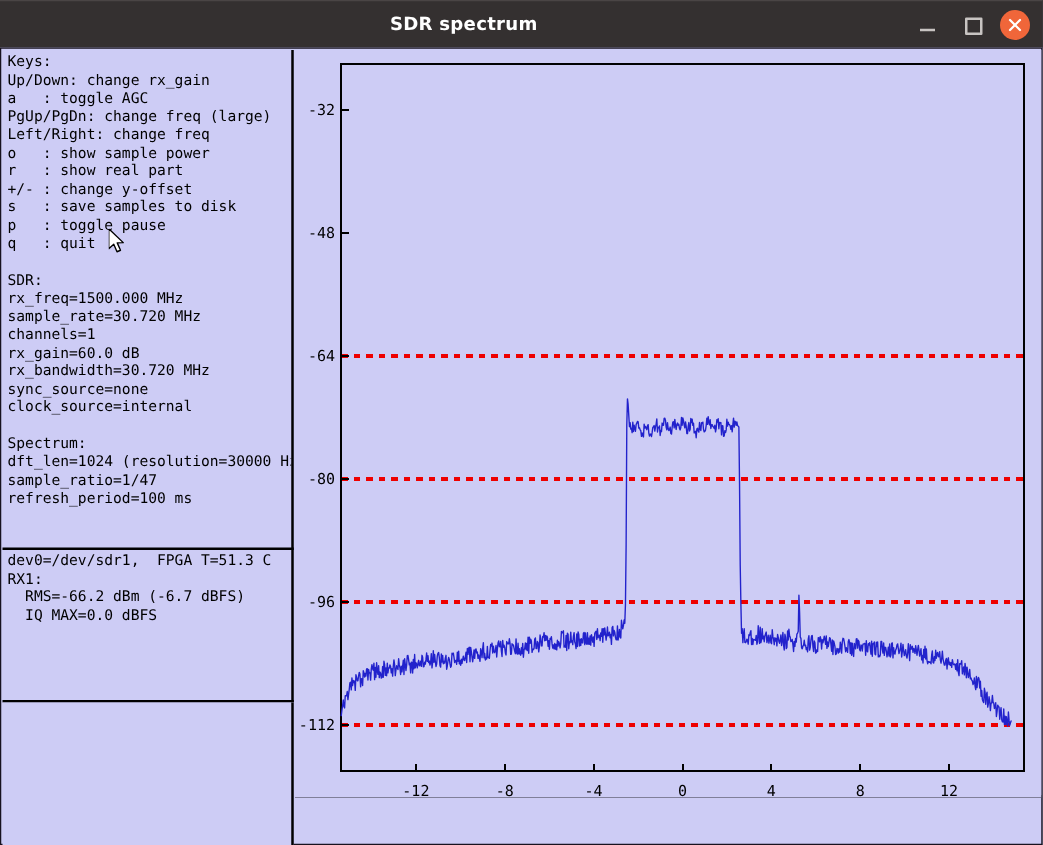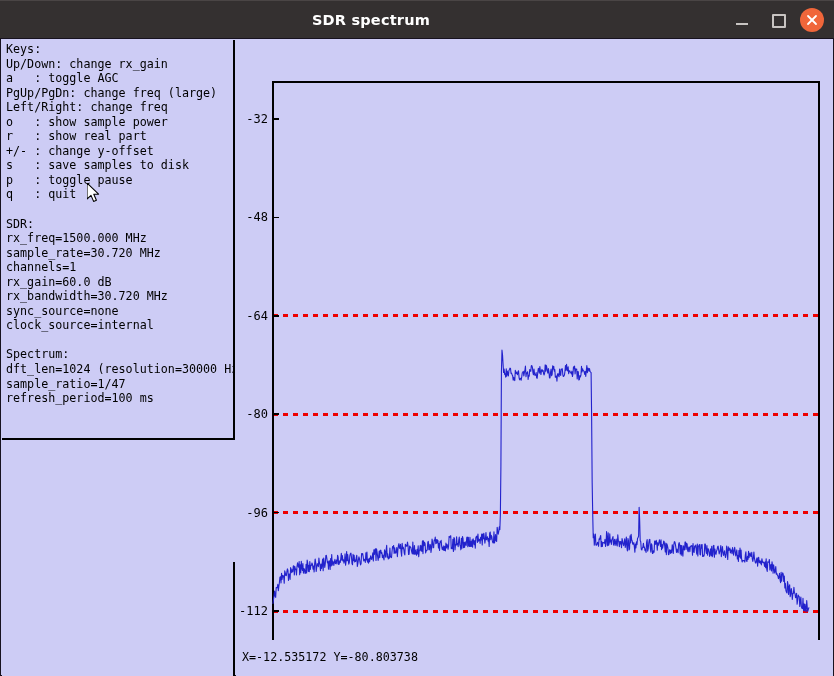--- a/index.html
+++ b/index.html
@@ -125,21 +125,20 @@
 
   
   .plotpanel {
     position: absolute;
     left: 235px; top: 1px;
     width: 597px;
     height: 598px;
     background: #cdccf5;
     border-bottom: 2px solid #000000;
     box-sizing: border-box;
-    margin-top: 31px;
   }
   .statusbar {
     position: absolute;
     left: 235px; top: 601px;
     width: 597px;
     height: 36px;
     background: #cdccf5;
     box-sizing: border-box;
   }
   .statusbar-text {
@@ -207,20 +206,26 @@
 rx_bandwidth=30.720 MHz
 sync_source=none
 clock_source=internal
 
 Spectrum:
 dft_len=1024 (resolution=30000 Hz)
 sample_ratio=1/47
 refresh_period=100 ms</div>
       </div>
 
+      <div class="lp-box lp-box-2">
+        <div class="lp-text lp-text-2">dev0=/dev/sdr1,  FPGA T=51.3 C
+RX1:
+  RMS=-66.2 dBm (-6.7 dBFS)
+  IQ MAX=0.0 dBFS</div>
+      </div>
 
       <div class="lp-box lp-box-3">
         <div class="lp-text"></div>
       </div>
 
       <div class="cursor">
         <svg width="16" height="22" viewBox="0 0 16 22">
           <polygon points="0,0 0,16 4,12.4 6.6,18.4 9.4,17.2 6.8,11.3 11.6,11.1" fill="#ffffff" stroke="#000000" stroke-width="1.1" stroke-linejoin="round"></polygon>
         </svg>
       </div>
@@ -270,18 +275,15 @@
             <text x="238.90625" y="597" text-anchor="middle" font-family="&quot;DejaVu Sans Mono&quot;, monospace" font-size="12" fill="#000000">-4</text>
             <text x="310" y="597" text-anchor="middle" font-family="&quot;DejaVu Sans Mono&quot;, monospace" font-size="12" fill="#000000">0</text>
             <text x="381.09375" y="597" text-anchor="middle" font-family="&quot;DejaVu Sans Mono&quot;, monospace" font-size="12" fill="#000000">4</text>
             <text x="452.1875" y="597" text-anchor="middle" font-family="&quot;DejaVu Sans Mono&quot;, monospace" font-size="12" fill="#000000">8</text>
             <text x="523.28125" y="597" text-anchor="middle" font-family="&quot;DejaVu Sans Mono&quot;, monospace" font-size="12" fill="#000000">12</text>
             <text x="310" y="616" text-anchor="middle" font-family="&quot;DejaVu Sans Mono&quot;, monospace" font-size="12" fill="#000000">RX1: Spectrum (dBm/1000 kHz versus MHz)</text>
           </g>
       </svg>
     </div>
 
-    <div class="statusbar">
-      <div class="statusbar-text">X=-12.535172 Y=-80.803738</div>
-    </div>
 
   </div>
 </div>
 
 </body></html>

